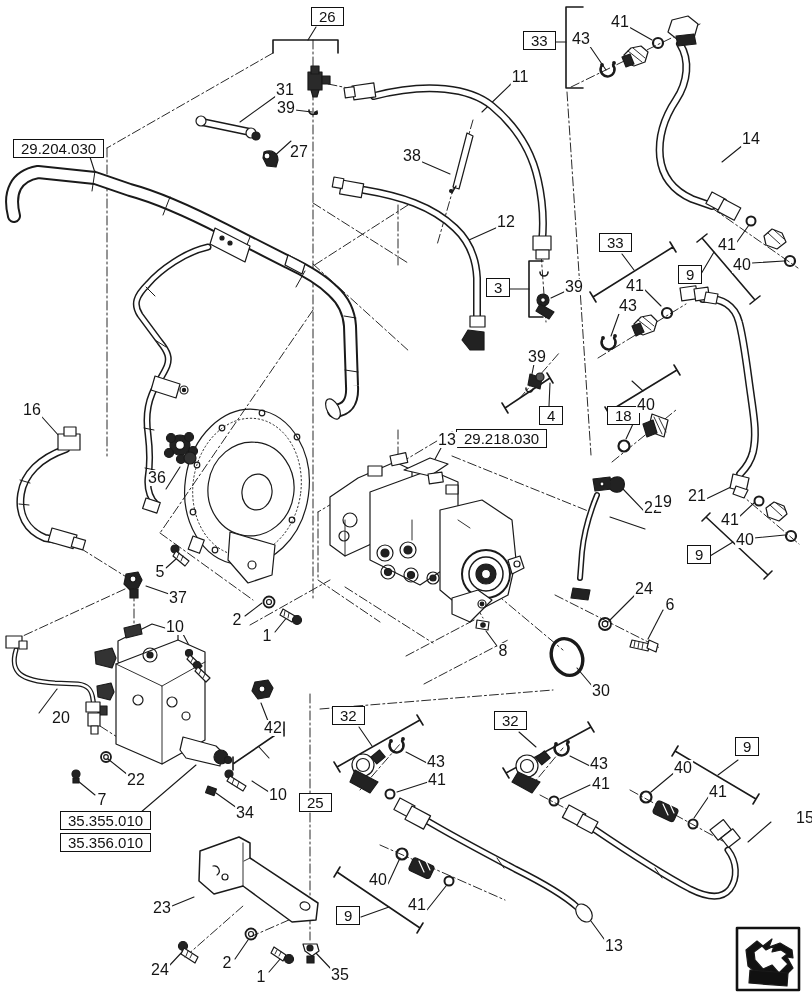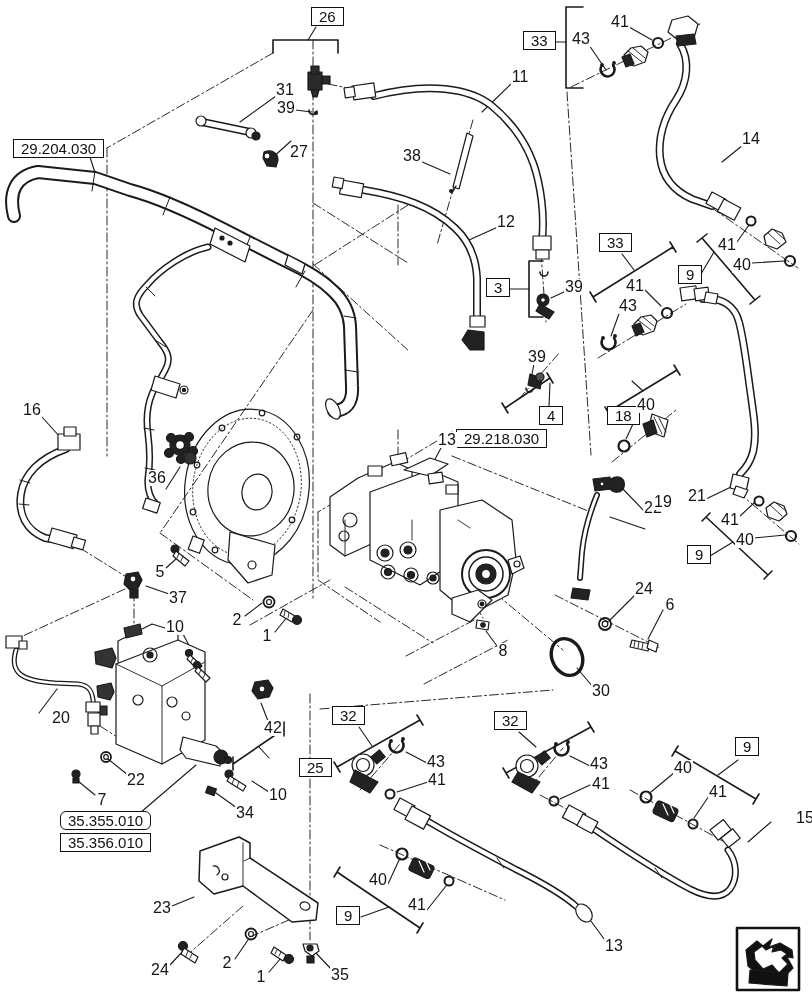--- a/index.html
+++ b/index.html
@@ -503,26 +503,26 @@
       <div class="refbox" style="left: 13px; top: 139px;">29.204.030</div>
       <div class="refbox" style="left: 311px; top: 7px;">26</div>
       <div class="refbox" style="left: 523px; top: 31px;">33</div>
       <div class="refbox" style="left: 486px; top: 278px;">3</div>
       <div class="refbox" style="left: 539px; top: 406px;">4</div>
       <div class="refbox" style="left: 599px; top: 233px;">33</div>
       <div class="refbox" style="left: 678px; top: 265px;">9</div>
       <div class="refbox" style="left: 607px; top: 360px; margin-top: 46px;">18</div>
       <div class="refbox" style="left: 456px; top: 429px;">29.218.030</div>
       <div class="refbox" style="left: 687px; top: 545px;">9</div>
-      <div class="refbox" style="left: 265px; top: 758px; margin-left: 34px;">25</div>
+      <div class="refbox" style="left: 265px; top: 793px; margin-left: 34px;">25</div>
       <div class="refbox" style="left: 332px; top: 706px;">32</div>
       <div class="refbox" style="left: 494px; top: 711px;">32</div>
       <div class="refbox" style="left: 336px; top: 906px;">9</div>
       <div class="refbox" style="left: 735px; top: 737px;">9</div>
-      <div class="refbox" style="left: 60px; top: 811px; border-radius: 6px;">35.355.010</div>
+      <div class="refbox" style="left: 60px; top: 811px;">35.355.010</div>
       <div class="refbox" style="left: 60px; top: 833px;">35.356.010</div>
       <div class="callout" style="left: 285px; top: 90px;">31</div>
       <div class="callout" style="left: 286px; top: 108px;">39</div>
       <div class="callout" style="left: 299px; top: 152px;">27</div>
       <div class="callout" style="left: 520px; top: 77px;">11</div>
       <div class="callout" style="left: 412px; top: 156px;">38</div>
       <div class="callout" style="left: 506px; top: 222px;">12</div>
       <div class="callout" style="left: 620px; top: 22px;">41</div>
       <div class="callout" style="left: 581px; top: 39px;">43</div>
       <div class="callout" style="left: 751px; top: 139px;">14</div>

